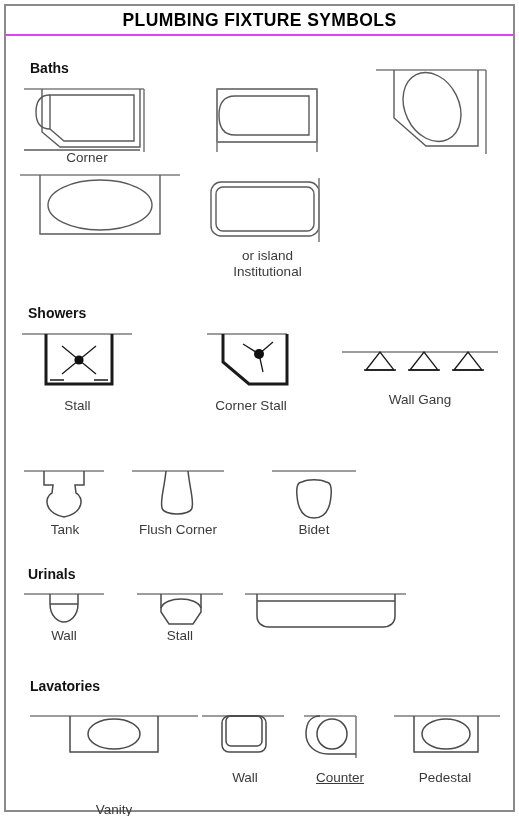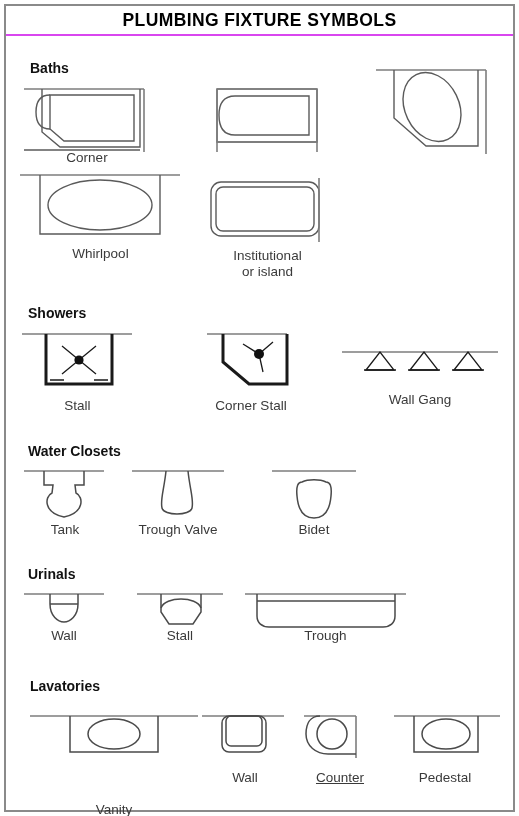--- a/index.html
+++ b/index.html
@@ -113,32 +113,31 @@
     </svg>
   </div>
 
   <div class="sym" style="left:18px; top:170px;">
     <svg width="165" height="72" viewBox="0 0 165 72">
       <path class="wall" d="M2 5 H162"></path>
       <path class="ln" d="M22 5 V64 H142 V5"></path>
       <ellipse class="ln" cx="82" cy="35" rx="52" ry="25"></ellipse>
     </svg>
   </div>
-  <div class="cap" style="left:18px; top:246px; width:165px;">Whirlpool</div>
 
   <div class="sym" style="left:205px; top:176px;">
     <svg width="125" height="70" viewBox="0 0 125 70">
       <rect class="ln" x="6" y="6" width="108" height="54" rx="10" ry="10"></rect>
       <rect class="ln" x="11" y="11" width="98" height="44" rx="7" ry="7"></rect>
       <path class="wall" d="M114 2 V66"></path>
     </svg>
   </div>
   <div class="cap" style="left:200px; top:248px; width:135px;">
+    <div>or island</div>
     <div>Institutional</div>
-    <div>or island</div>
   </div>
 
   <div class="section-head" style="left:28px; top:305px;">Showers</div>
 
   <div class="sym" style="left:20px; top:330px;">
     <svg width="115" height="62" viewBox="0 0 115 62">
       <path class="wall" d="M2 4 H112"></path>
       <path class="thick" d="M26 4 V54 H92 V4"></path>
       <path class="thin-dark" d="M42 16 L76 44 M76 16 L42 44"></path>
       <circle class="dot" cx="59" cy="30" r="4.6"></circle>
@@ -161,37 +160,36 @@
     <svg width="160" height="44" viewBox="0 0 160 44">
       <path class="wall" d="M2 12 H158"></path>
       <path class="thin-dark" d="M26 30 L40 12 L54 30 Z"></path>
       <path class="thin-dark" d="M70 30 L84 12 L98 30 Z"></path>
       <path class="thin-dark" d="M114 30 L128 12 L142 30 Z"></path>
       <path class="thin-dark" d="M24 30 H56 M68 30 H100 M112 30 H144"></path>
     </svg>
   </div>
   <div class="cap" style="left:340px; top:392px; width:160px;">Wall Gang</div>
 
-  <div class="section-head" style="left:28px; top:443px;">Water Closets</div>
 
   <div class="sym" style="left:22px; top:466px;">
     <svg width="86" height="54" viewBox="0 0 86 54">
       <path class="wall" d="M2 5 H82"></path>
       <path class="ln2" d="M22 5 V19 H31 L30 27 C22 31 22 47 42 51 C62 47 62 31 54 27 L53 19 H62 V5"></path>
     </svg>
   </div>
   <div class="cap" style="left:22px; top:522px; width:86px;">Tank</div>
 
   <div class="sym" style="left:130px; top:466px;">
     <svg width="96" height="54" viewBox="0 0 96 54">
       <path class="wall" d="M2 5 H94"></path>
       <path class="ln2" d="M36 5 C34 24 30 34 32 42 C34 50 60 50 62 42 C64 34 60 24 58 5"></path>
     </svg>
   </div>
-  <div class="cap" style="left:122px; top:522px; width:112px;">Trough Valve</div>
+  <div class="cap" style="left:122px; top:522px; width:112px;">Flush Corner</div>
 
   <div class="sym" style="left:270px; top:466px;">
     <svg width="92" height="58" viewBox="0 0 92 58">
       <path class="wall" d="M2 5 H86"></path>
       <path class="ln2" d="M32 16 C28 16 26 20 27 30 C28 42 32 52 44 52 C56 52 60 42 61 30 C62 20 60 16 56 16 C50 13 38 13 32 16 Z"></path>
     </svg>
   </div>
   <div class="cap" style="left:268px; top:522px; width:92px;">Bidet</div>
 
   <div class="section-head" style="left:28px; top:566px;">Urinals</div>
@@ -214,21 +212,20 @@
   </div>
   <div class="cap" style="left:135px; top:628px; width:90px;">Stall</div>
 
   <div class="sym" style="left:243px; top:588px;">
     <svg width="165" height="44" viewBox="0 0 165 44">
       <path class="wall" d="M2 6 H163"></path>
       <path class="ln2" d="M14 6 V28 C14 35 19 39 26 39 H140 C147 39 152 35 152 28 V6"></path>
       <path class="ln2" d="M14 13 H152"></path>
     </svg>
   </div>
-  <div class="cap" style="left:243px; top:628px; width:165px;">Trough</div>
 
   <div class="section-head" style="left:30px; top:678px;">Lavatories</div>
 
   <div class="sym" style="left:28px; top:710px;">
     <svg width="172" height="48" viewBox="0 0 172 48">
       <path class="wall" d="M2 6 H170"></path>
       <path class="ln2" d="M42 6 V42 H130 V6"></path>
       <ellipse class="ln2" cx="86" cy="24" rx="26" ry="15"></ellipse>
     </svg>
   </div>

